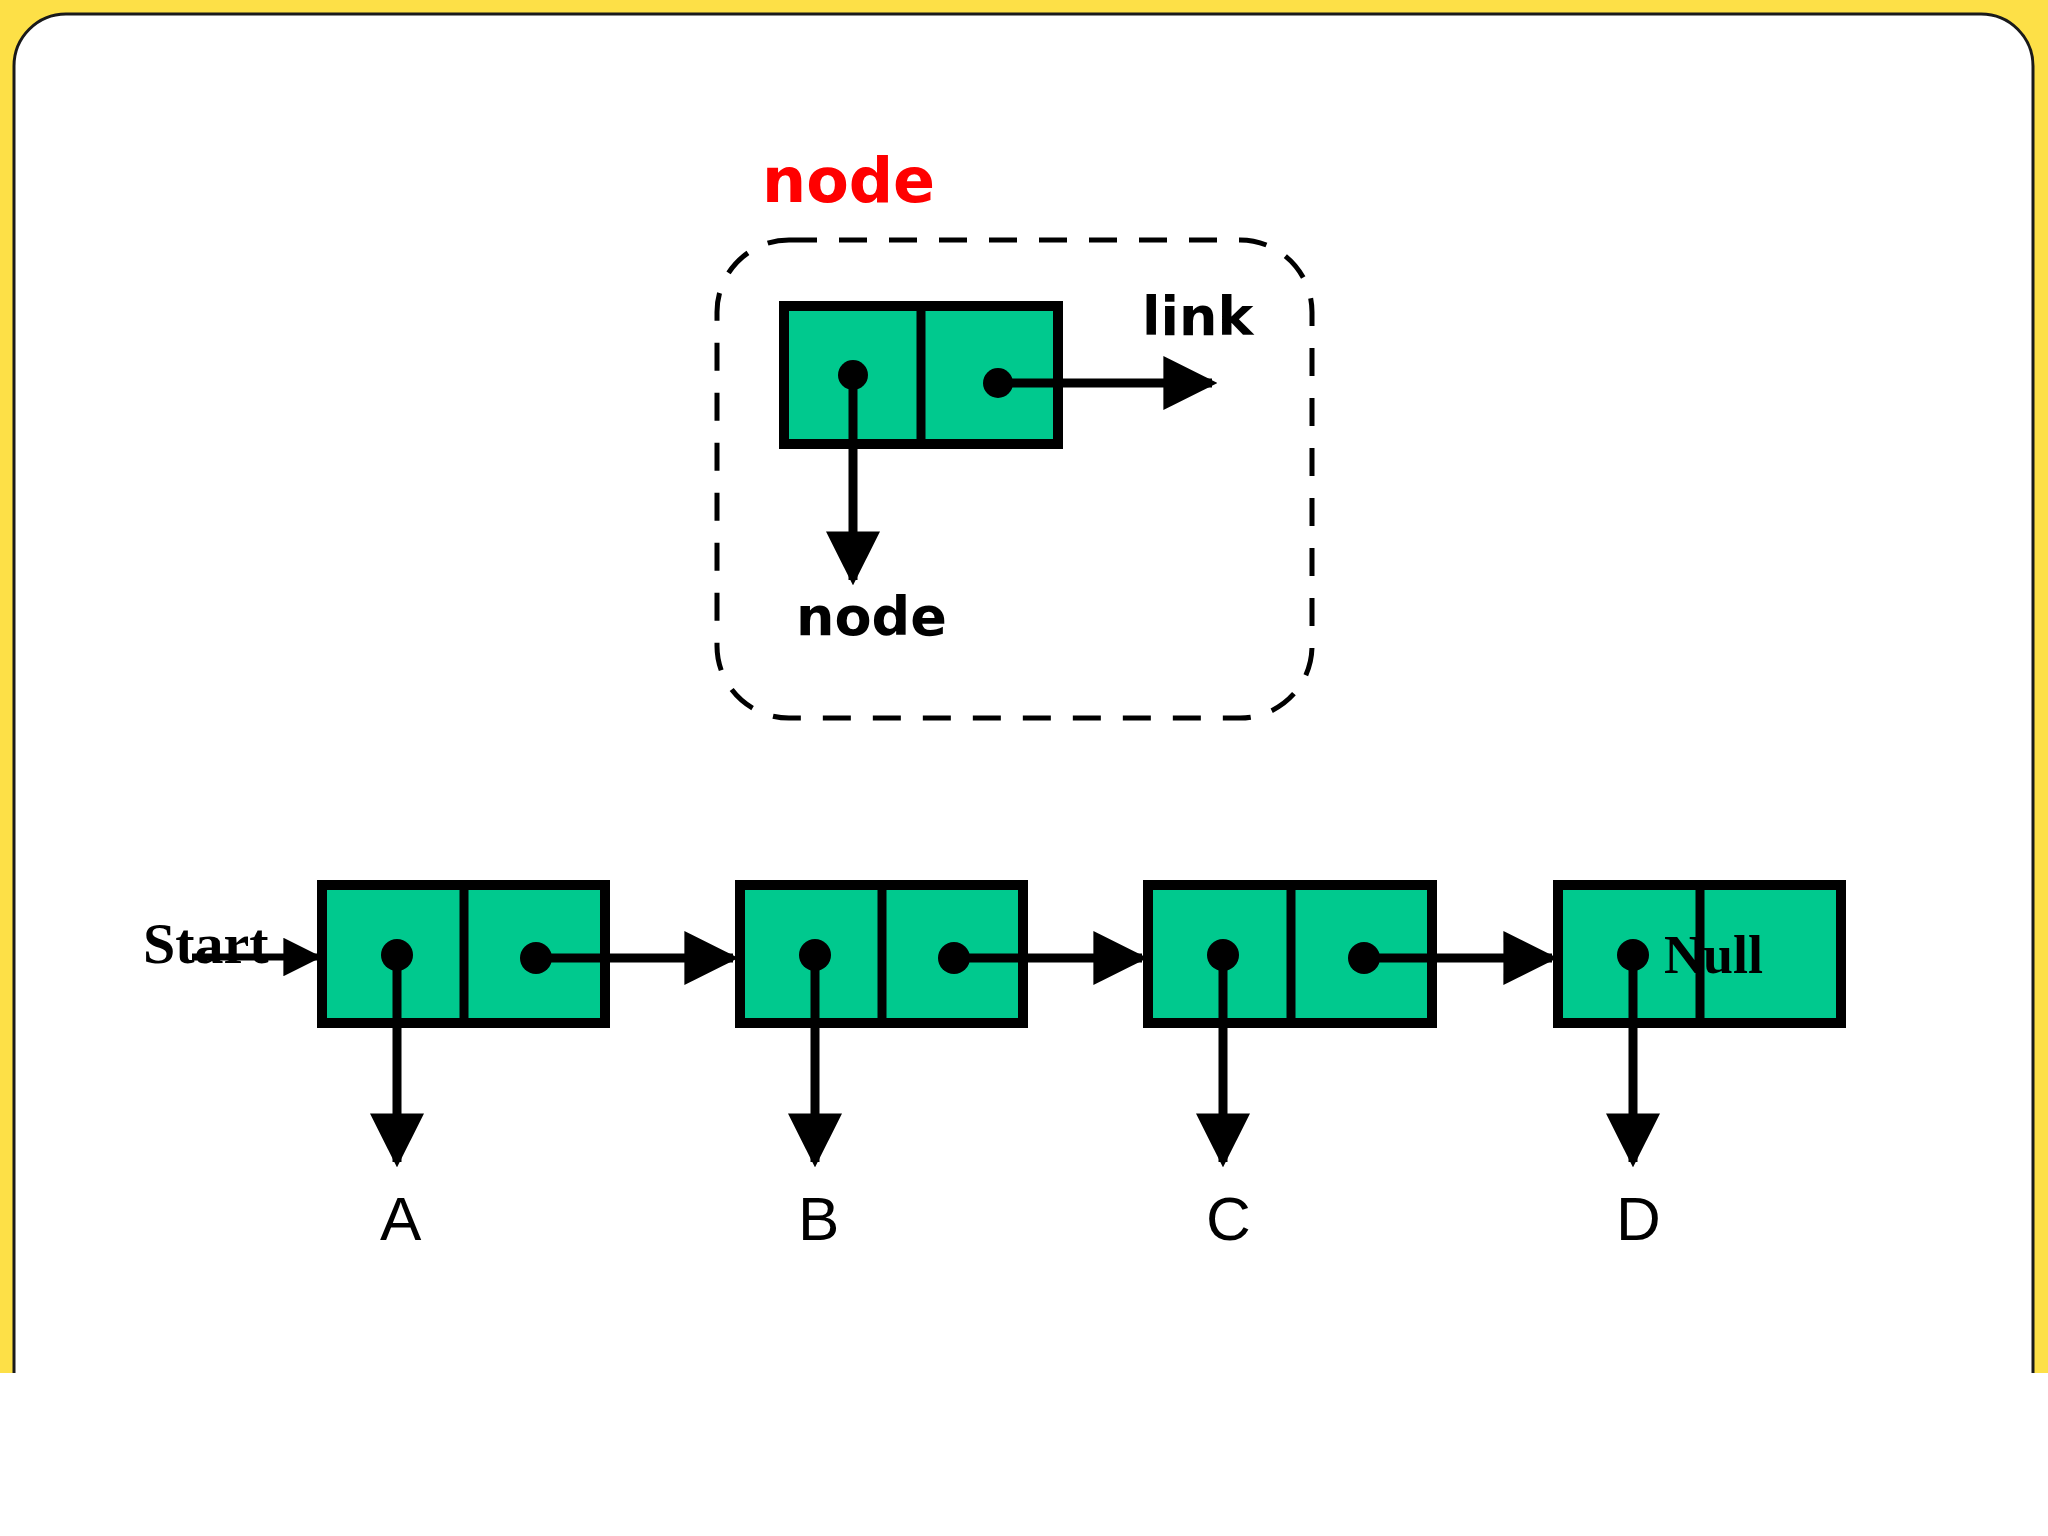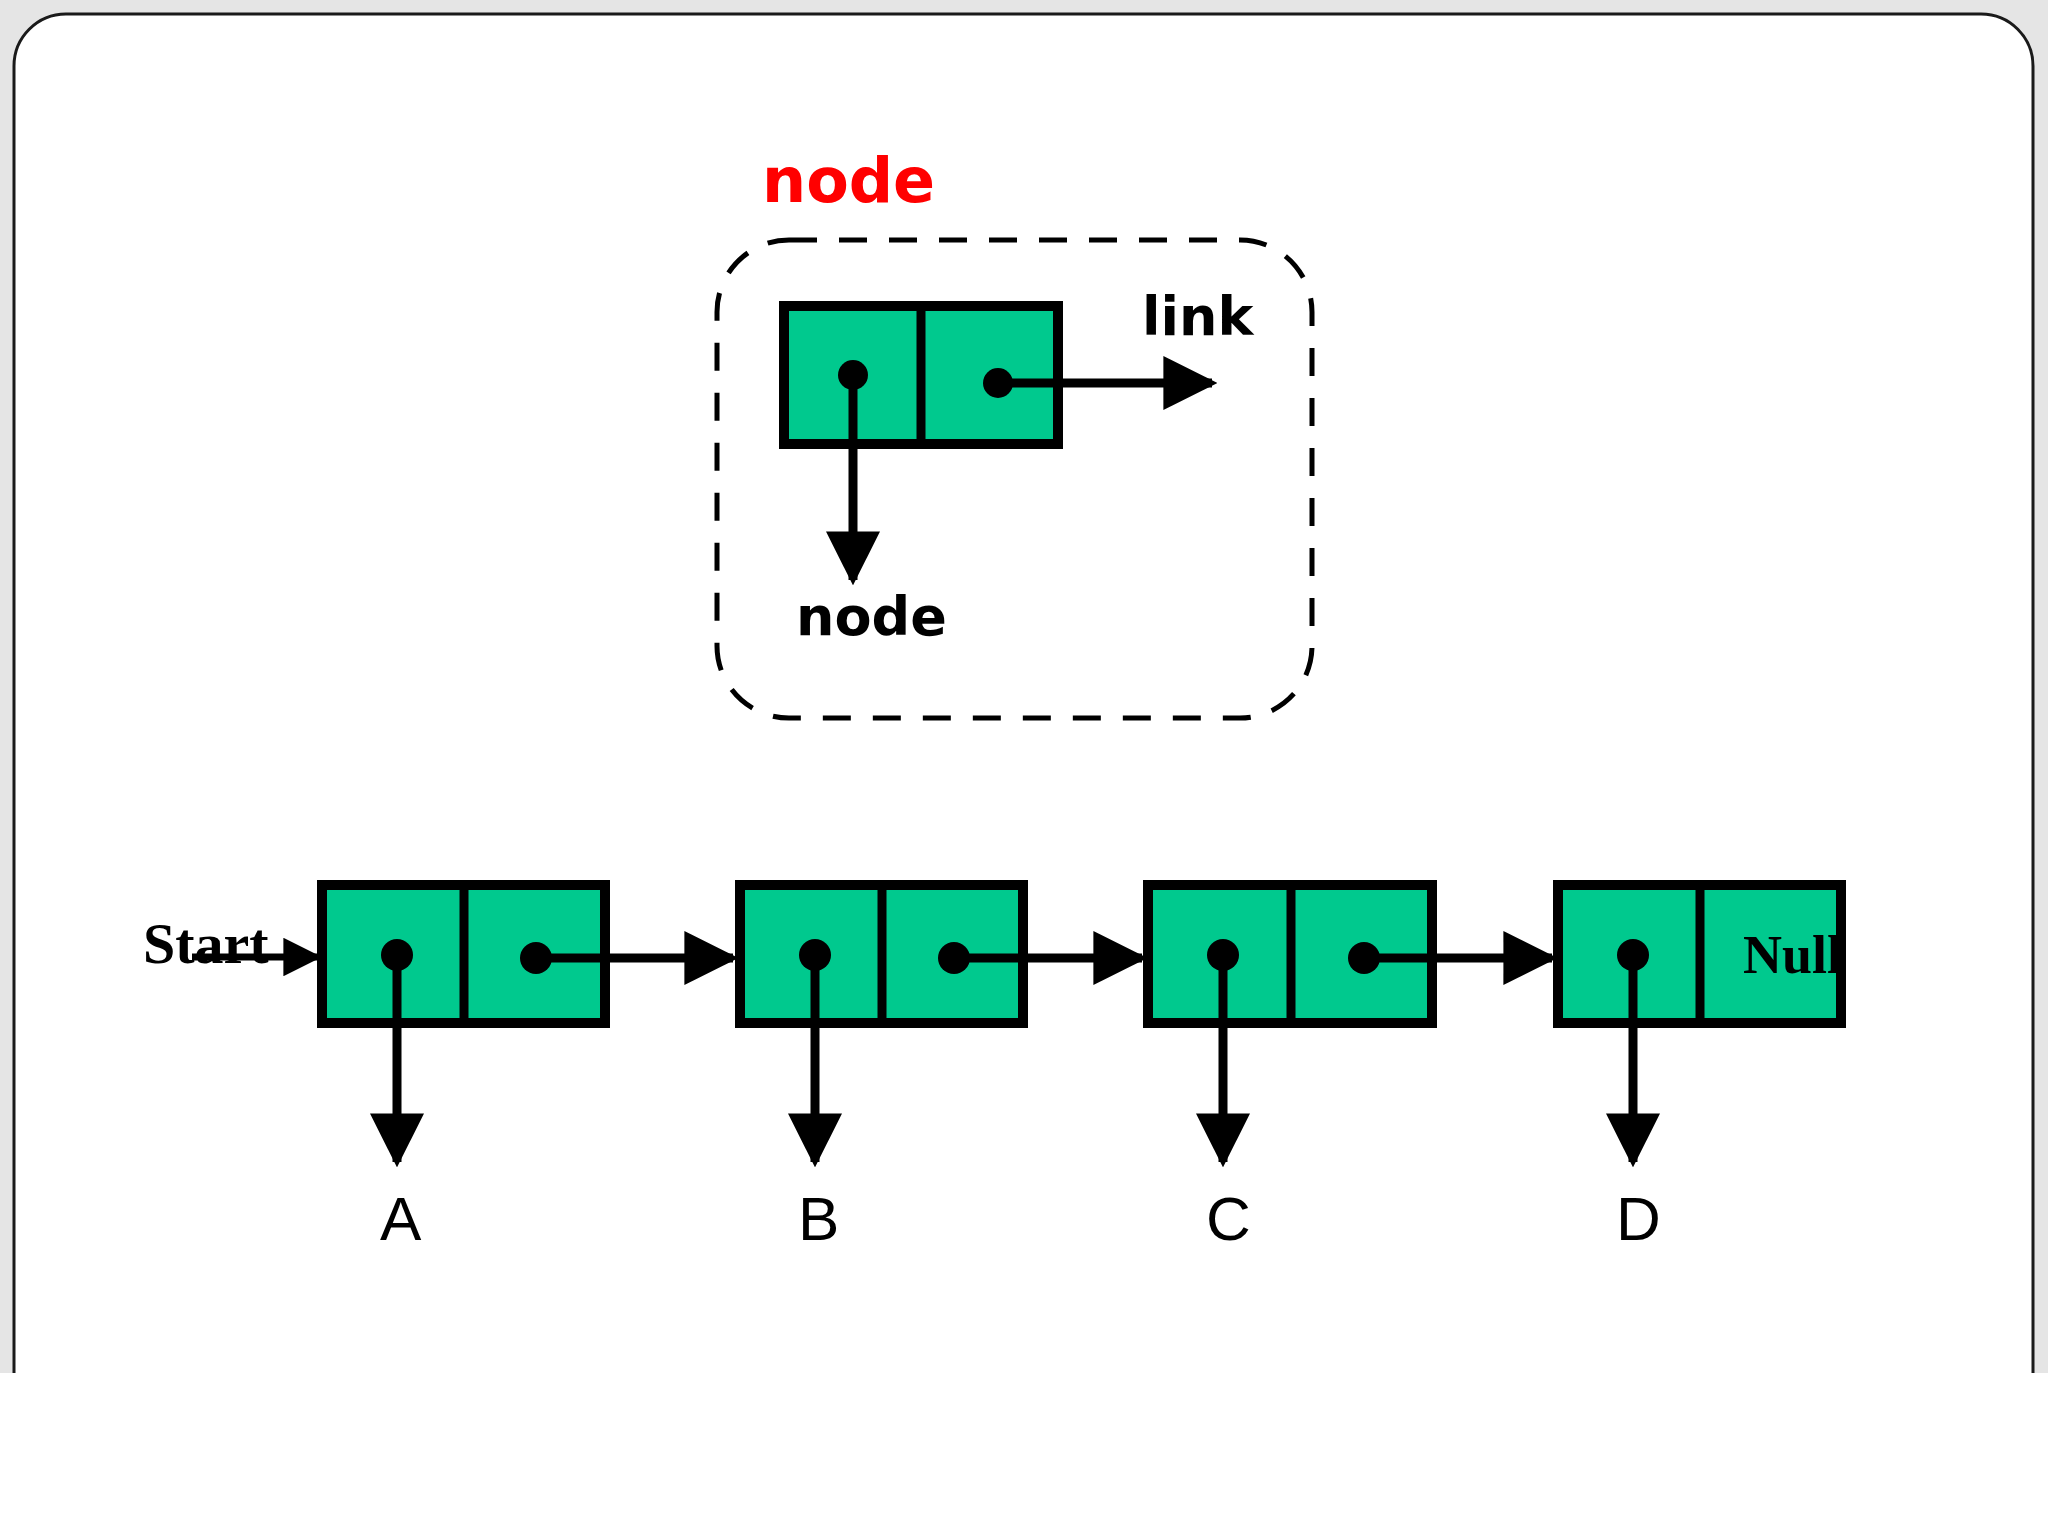--- a/index.html
+++ b/index.html
@@ -5,21 +5,21 @@
 <style>
   html, body {
     margin: 0;
     padding: 0;
     background: #ffffff;
   }
   #slide {
     position: relative;
     width: 2048px;
     height: 1373px;
-    background: #e5e5e5;
+    background: #fde047;
     overflow: hidden;
     font-family: "Liberation Sans", sans-serif;
   }
   #slide-svg {
     position: absolute;
     left: 0;
     top: 0;
     width: 2048px;
     height: 1536px;
     display: block;
@@ -136,21 +136,21 @@
   </svg>
 
   <div class="lbl lbl-node" style="left:762px; top:150px;">node</div>
 
   <div class="lbl lbl-link" style="left:1142px; top:290px;">link</div>
 
   <div class="lbl lbl-data" style="left:796px; top:590px;">node</div>
 
   <div class="lbl lbl-start" style="left:143px; top:915px;">Start</div>
 
-  <div class="lbl lbl-null" style="left:1743px; top:928px;">Null</div>
+  <div class="lbl lbl-null" style="left:1664px; top:928px;">Null</div>
 
   <div class="lbl lbl-value" style="left:380px; top:1188px;">A</div>
 
   <div class="lbl lbl-value" style="left:798px; top:1188px;">B</div>
 
   <div class="lbl lbl-value" style="left:1206px; top:1188px;">C</div>
 
   <div class="lbl lbl-value" style="left:1616px; top:1188px;">D</div>
 
 </div>

